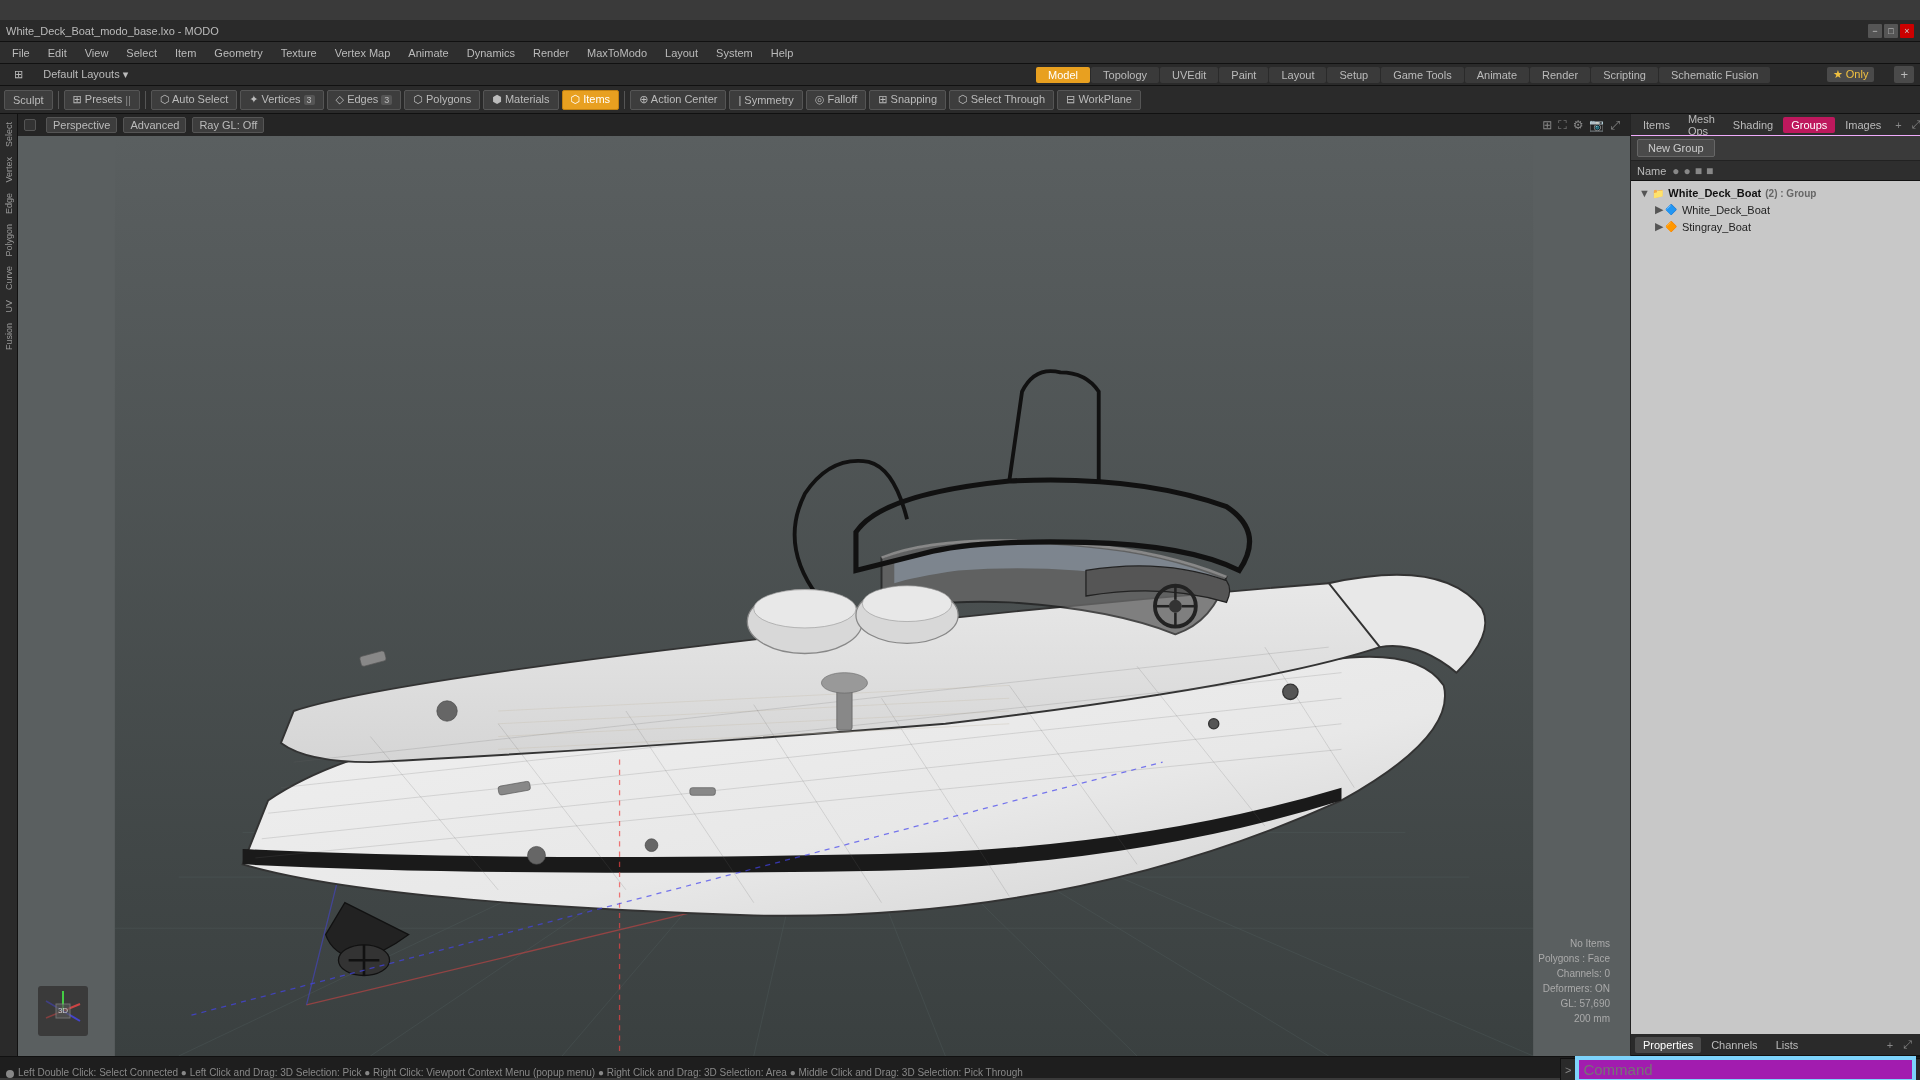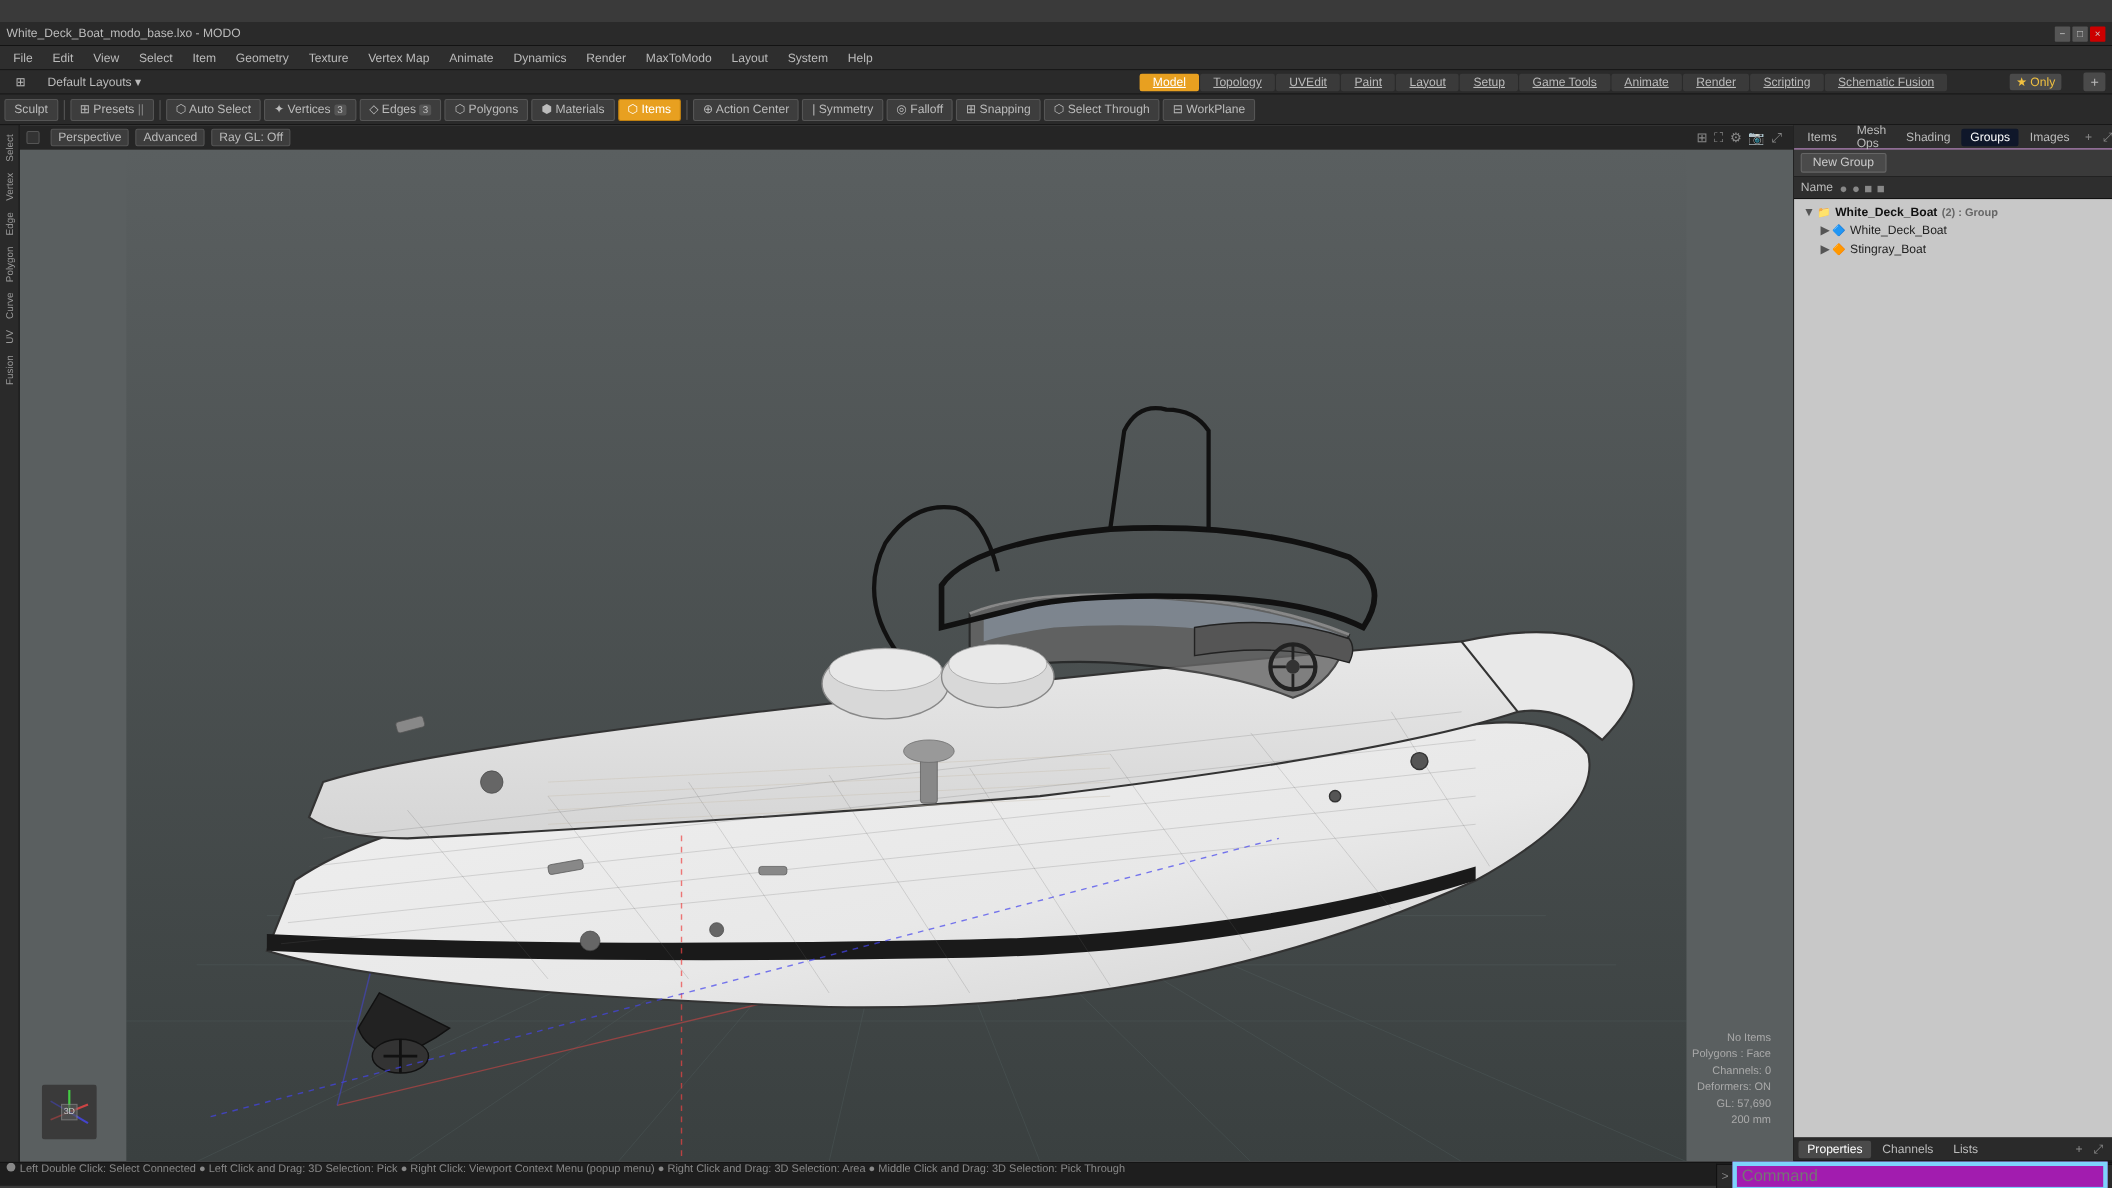--- a/index.html
+++ b/index.html
@@ -68,21 +68,20 @@
       flex: 1;
       justify-content: center;
     }
     #mode-tabs .tab {
       padding: 2px 12px;
       font-size: 11px;
       color: #bbb;
       cursor: pointer;
       border-radius: 2px;
       background: #3a3a3a;
-      text-decoration: underline;
     }
     #mode-tabs .tab.active { background: #e8a020; color: #fff; }
 
     .star-btn {
       background: #4a4a4a;
       border: none;
       color: #f0c040;
       padding: 1px 6px;
       cursor: pointer;
       font-size: 11px;
@@ -232,21 +231,21 @@
       padding: 0 4px;
       gap: 2px;
     }
     #right-tabs .rtab {
       padding: 2px 8px;
       font-size: 11px;
       color: #bbb;
       cursor: pointer;
       border-radius: 2px;
     }
-    #right-tabs .rtab.active { background: #0f172a; color: #fff; }
+    #right-tabs .rtab.active { background: #be185d; color: #fff; }
     #right-tabs .rtab-plus { margin-left: auto; color: #888; cursor: pointer; padding: 0 4px; }
     #right-tabs .rtab-expand { color: #888; cursor: pointer; padding: 0 4px; }
 
     
     #new-group-bar {
       padding: 3px 6px;
       background: #3a3a3a;
       border-bottom: 1px solid #222;
     }
     #new-group-bar button {
@@ -311,21 +310,21 @@
     }
     #prop-tabs .ptab.active { background: #4a4a4a; color: #fff; }
     #prop-tabs .ptab-plus { margin-left: auto; color: #888; cursor: pointer; padding: 0 4px; }
     #prop-tabs .ptab-expand { color: #888; cursor: pointer; padding: 0 4px; }
 
     
     #statusbar {
       height: 22px;
       background: #1e1e1e;
       display: flex;
-      align-items: flex-start;
+      align-items: flex-end;
       padding: 0 6px;
       font-size: 10px;
       color: #888;
       border-top: 1px solid #111;
       gap: 4px;
       overflow: hidden;
     }
     #statusbar .status-dot { width: 8px; height: 8px; border-radius: 50%; display: inline-block; }
 
     

